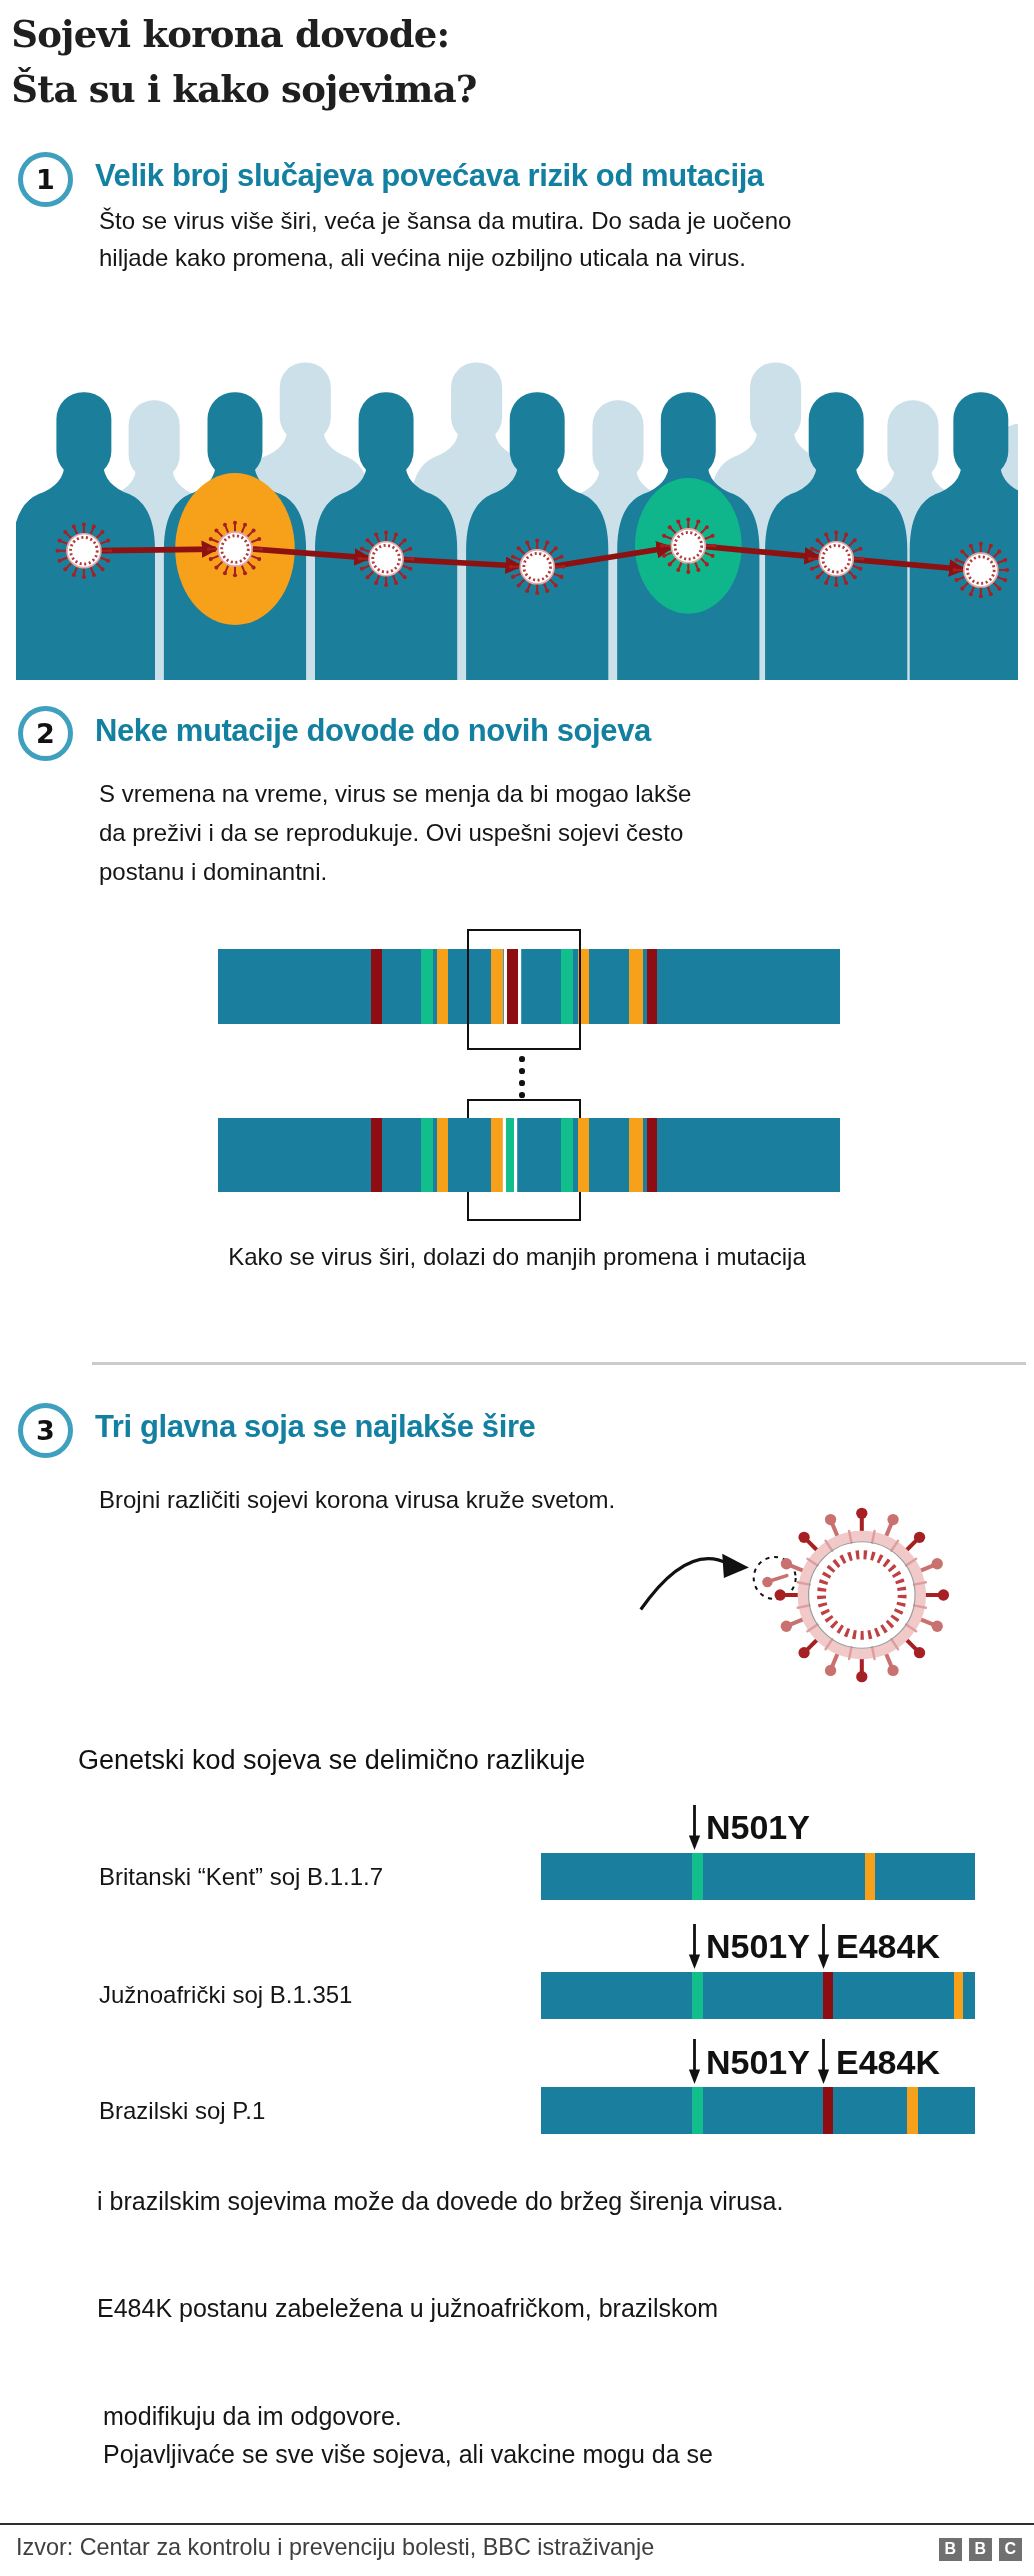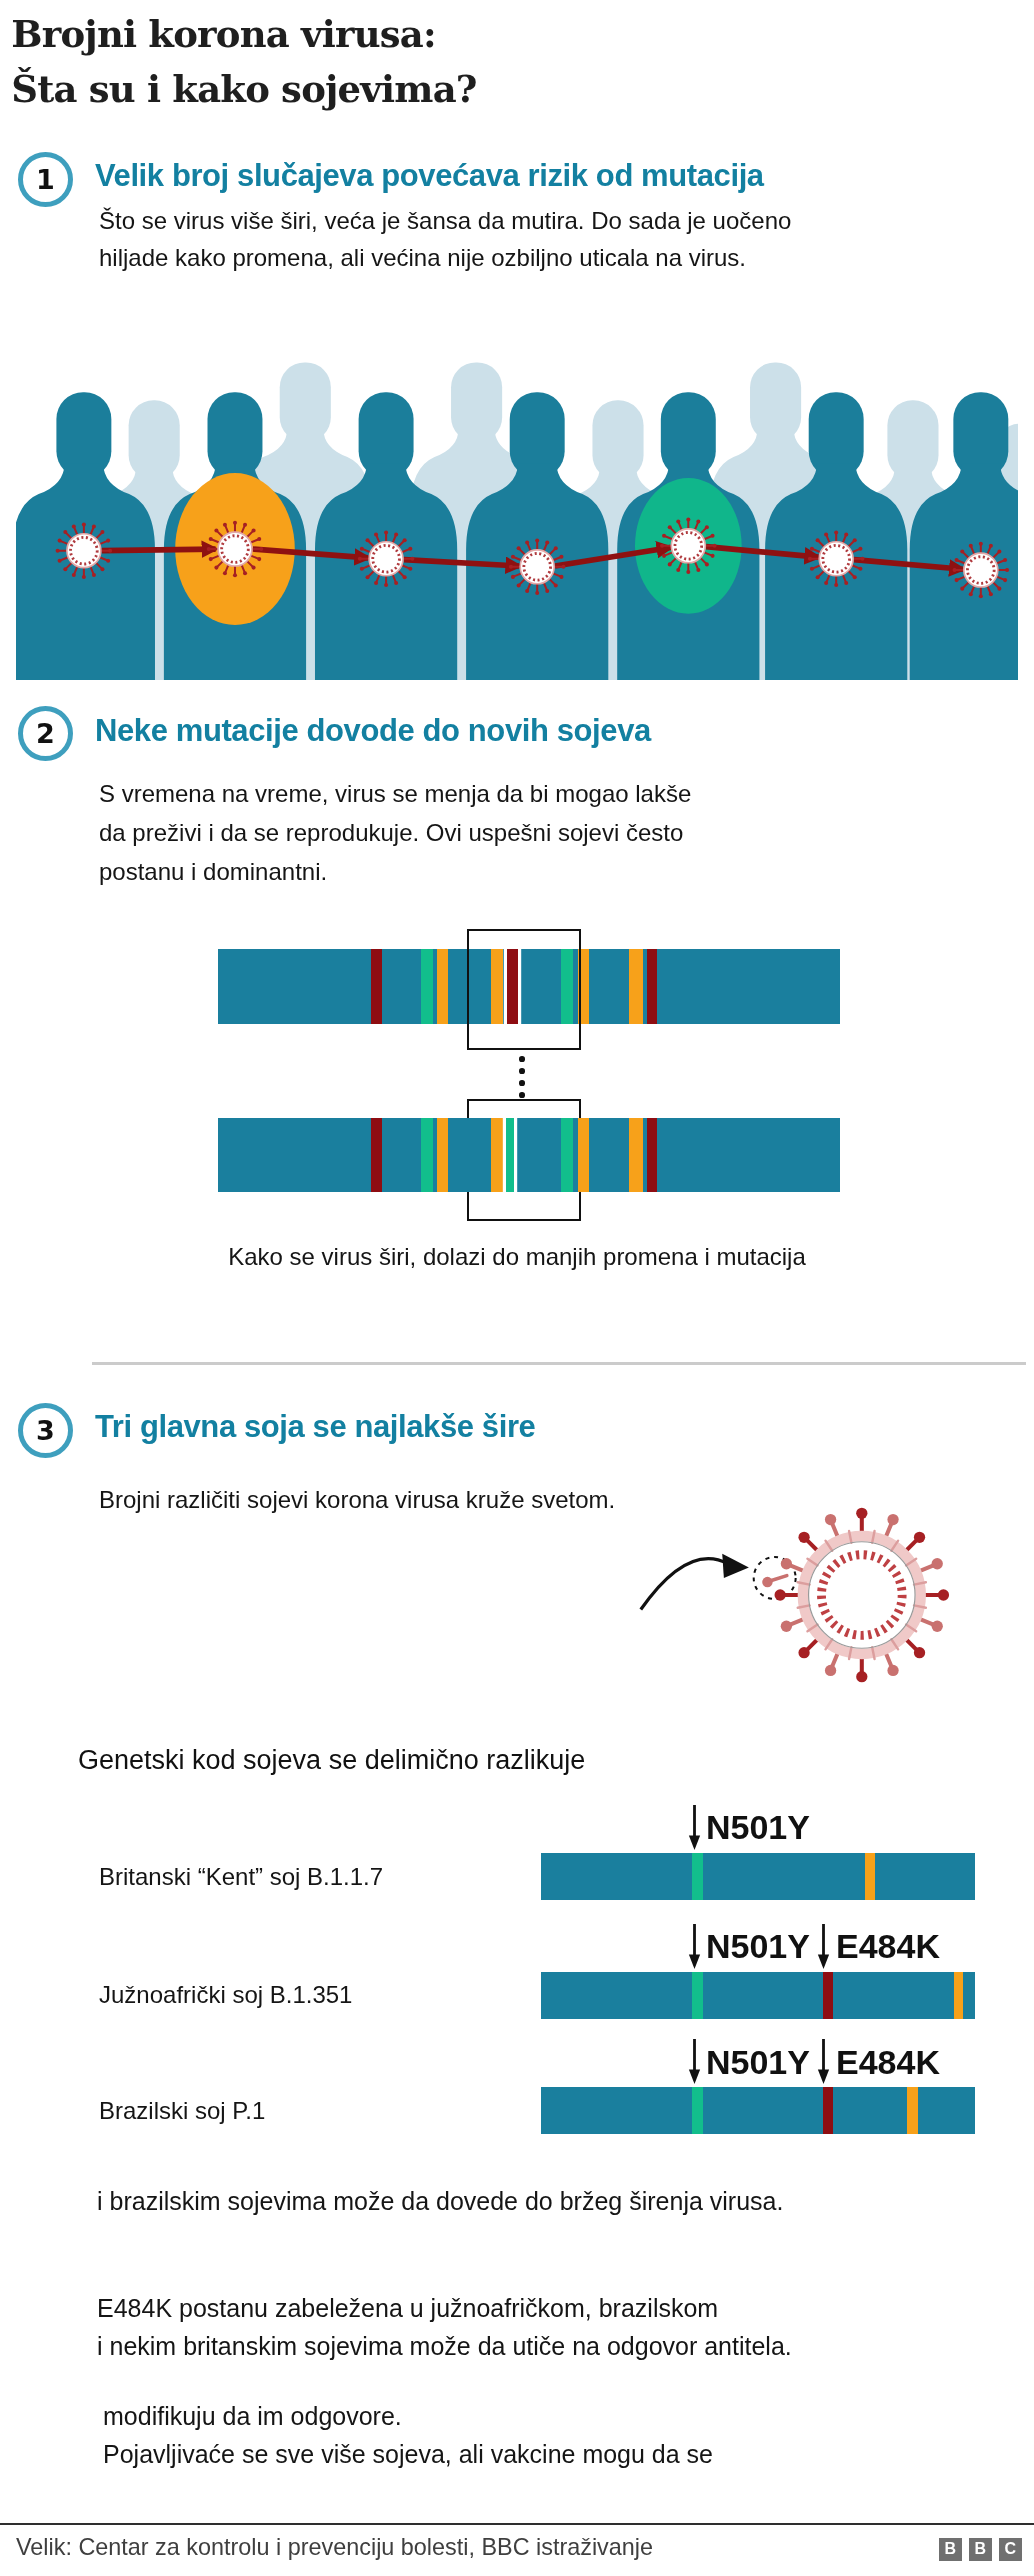--- a/index.html
+++ b/index.html
@@ -29,21 +29,21 @@
   .footer-text{font-size:23.4px;color:#3F3F3F;}
   .bbc-sq{width:22.6px;height:22.6px;background:#707070;color:#fff;display:flex;
           align-items:center;justify-content:center;font-weight:700;font-size:16px;}
 </style>
 </head>
 <body>
 
 <div id="page">
 
   <div class="abs title">
-    <div class="nowrap">Brojni korona virusa:</div>
+    <div class="nowrap">Sojevi korona dovode:</div>
     <div class="nowrap">Šta su i kako sojevima?</div>
   </div>
 
   <div class="abs num-circle" style="top:152px">
     <span>1</span>
   </div>
   <div class="abs sec-heading nowrap" style="top:158px">Velik broj slučajeva povećava rizik od mutacija</div>
   <div class="abs body-text" style="top:202px">
     <div class="nowrap">Što se virus više širi, veća je šansa da mutira. Do sada je uočeno</div>
     <div class="nowrap">hiljade kako promena, ali većina nije ozbiljno uticala na virus.</div>
@@ -299,29 +299,28 @@
       <div class="stripe" style="left: 151px; width: 11.3px; background: rgb(18, 190, 140);"></div>
       <div class="stripe" style="left: 282px; width: 9.7px; background: rgb(142, 13, 18);"></div>
       <div class="stripe" style="left: 366px; width: 11.3px; background: rgb(247, 161, 26);"></div>
     </div>
 
   <div class="abs note" style="left:97px;top:2182px">
     <div class="nowrap">i brazilskim sojevima može da dovede do bržeg širenja virusa.</div>
   </div>
   <div class="abs note" style="left:97px;top:2289px">
     <div class="nowrap">E484K postanu zabeležena u južnoafričkom, brazilskom</div>
-    <div class="nowrap">i nekim britanskim sojevima može da utiče na odgovor antitela.</div>
   </div>
   <div class="abs note" style="left:103px;top:2397px">
     <div class="nowrap">modifikuju da im odgovore.</div>
     <div class="nowrap">Pojavljivaće se sve više sojeva, ali vakcine mogu da se</div>
   </div>
 
   <div class="abs footer-line" style="top:2523px"></div>
-  <div class="abs footer-text nowrap" style="left:16px;top:2534px">Velik: Centar za kontrolu i prevenciju bolesti, BBC istraživanje</div>
+  <div class="abs footer-text nowrap" style="left:16px;top:2534px">Izvor: Centar za kontrolu i prevenciju bolesti, BBC istraživanje</div>
   <div class="abs bbc-sq" style="left:939px;top:2538px">
     <span>B</span>
   </div>
   <div class="abs bbc-sq" style="left:969px;top:2538px">
     <span>B</span>
   </div>
   <div class="abs bbc-sq" style="left:999px;top:2538px">
     <span>C</span>
   </div>
 

